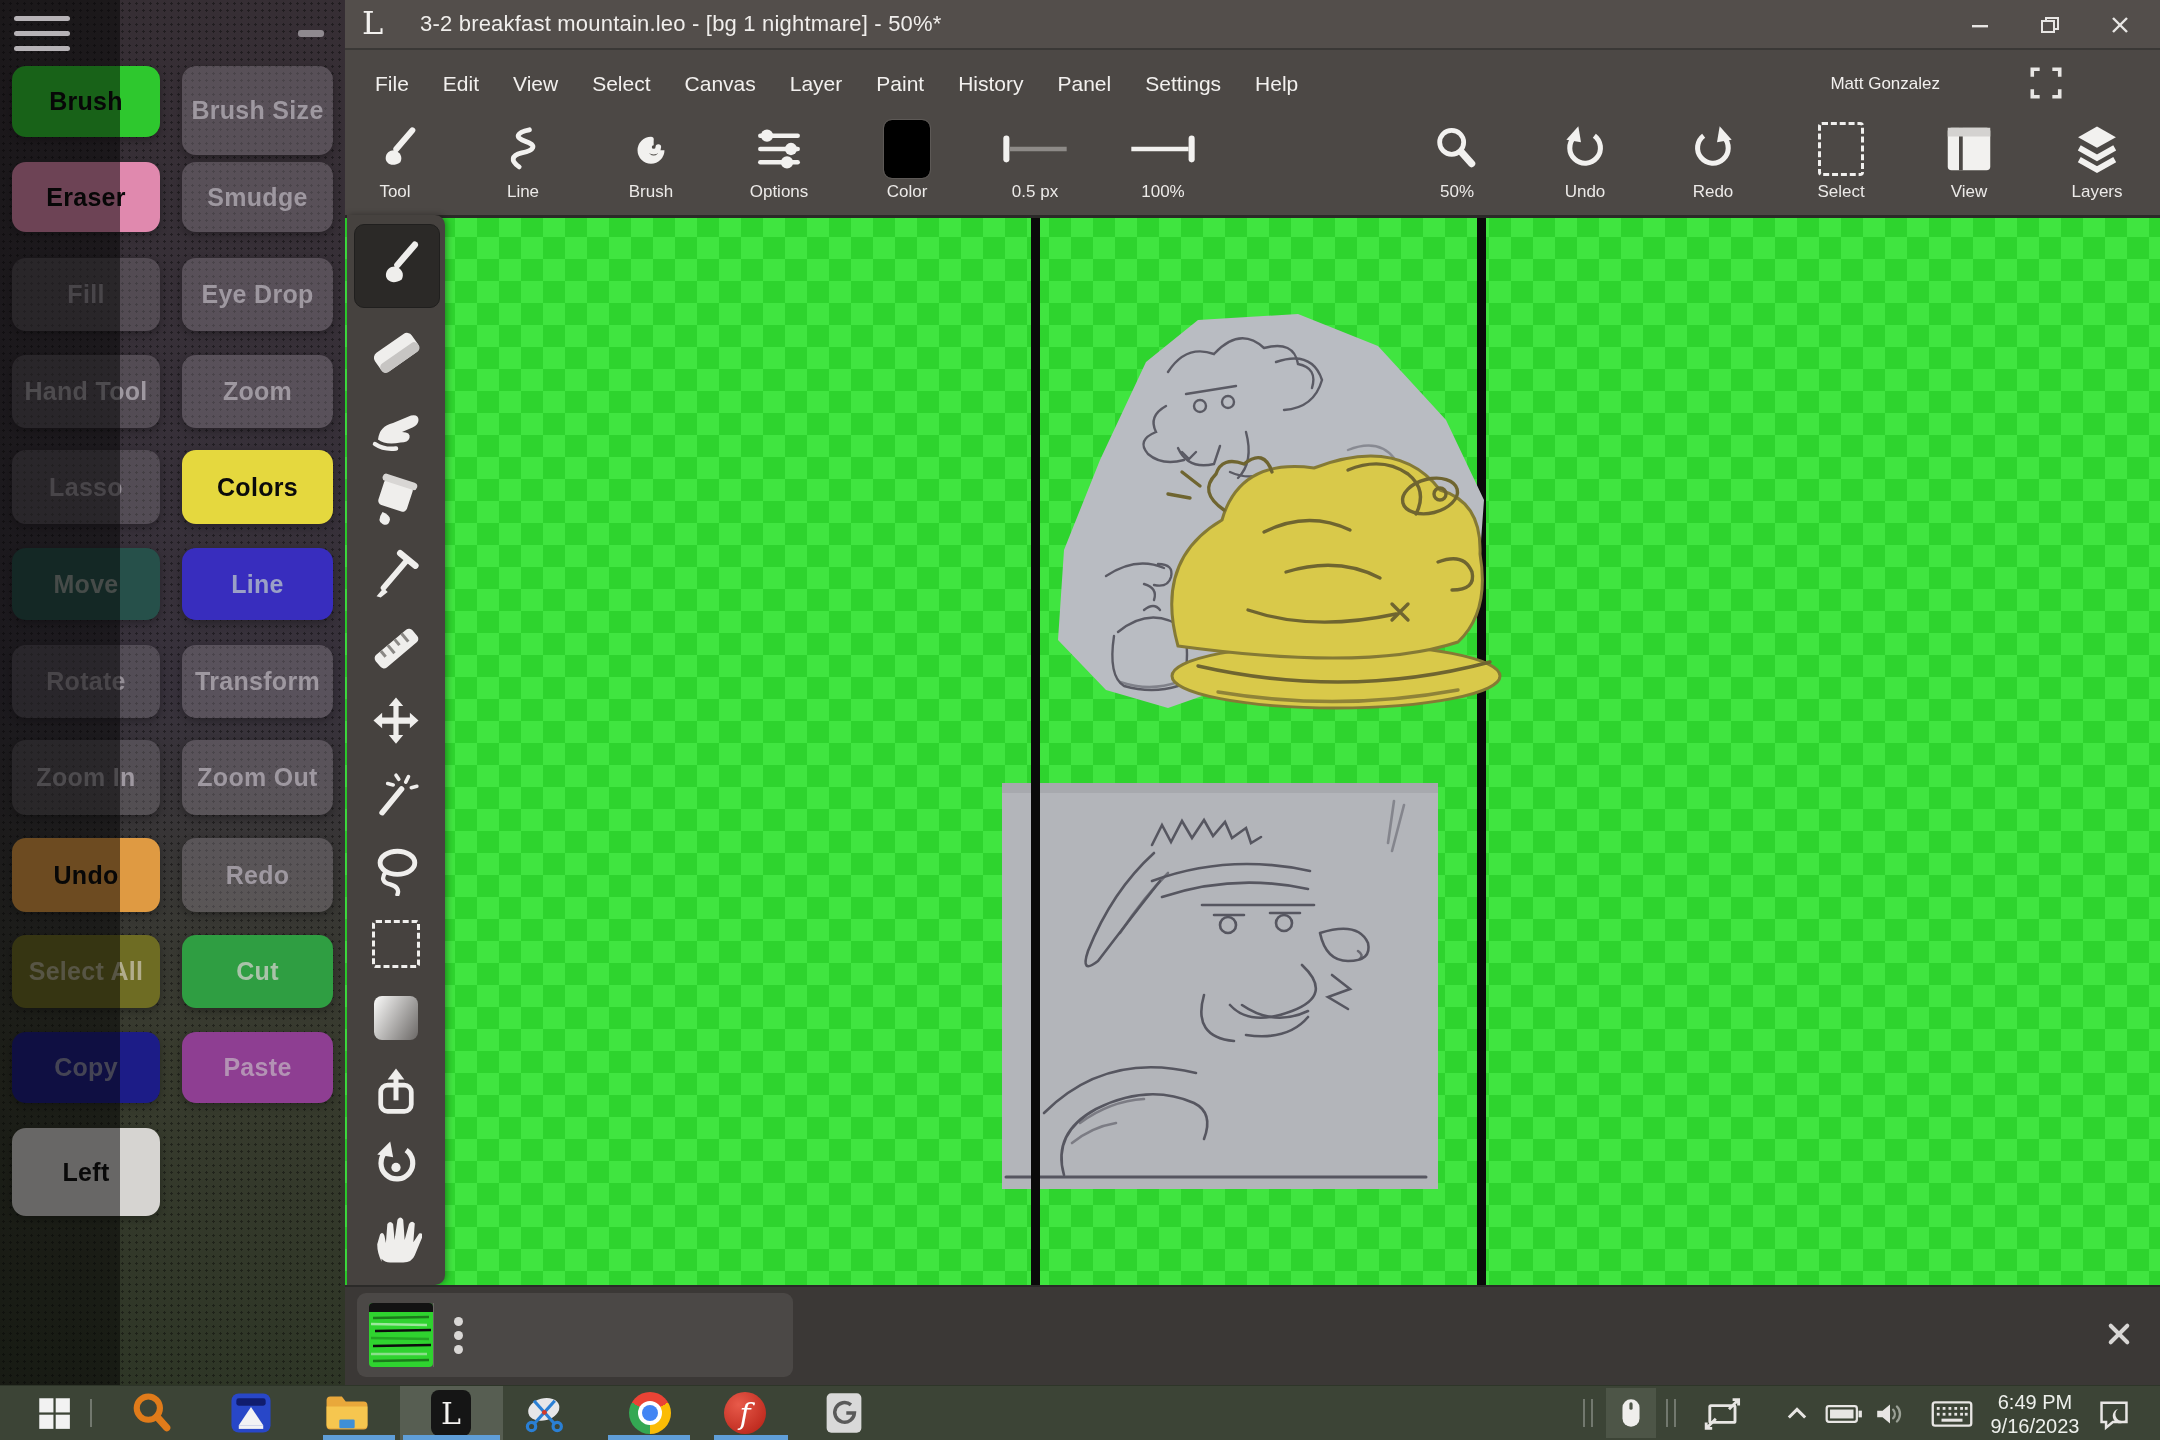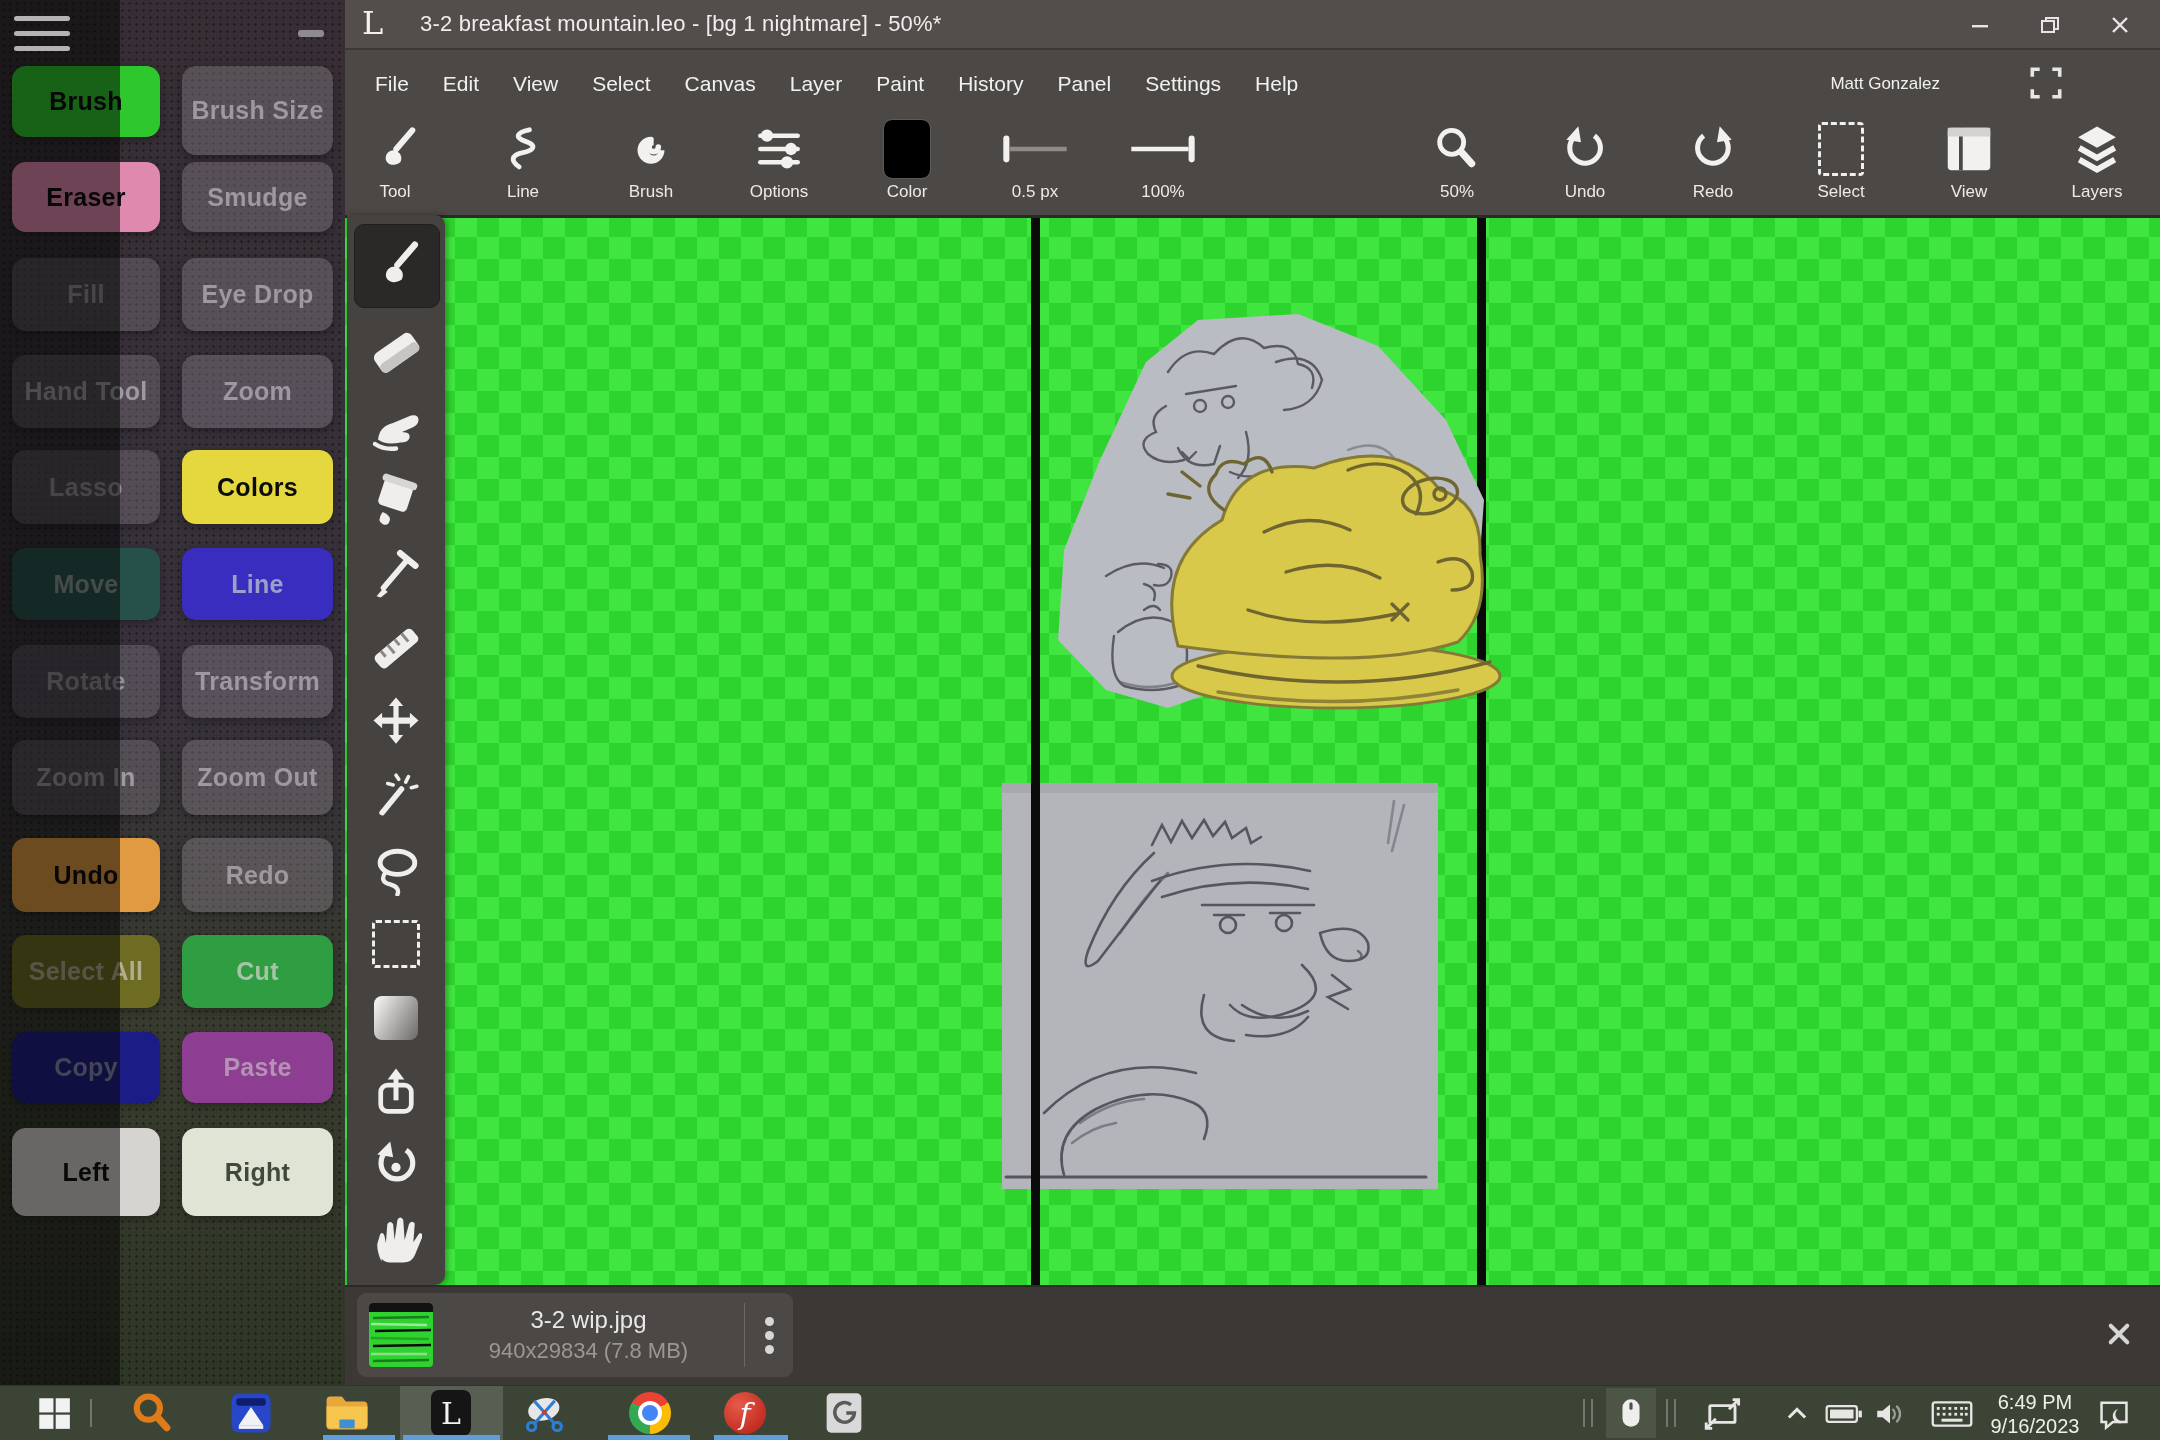--- a/index.html
+++ b/index.html
@@ -432,44 +432,39 @@
     <div class="sbtn" style="left: 182px; top: 645px; width: 151px; height: 73px; background: rgba(168, 158, 168, 0.3); color: rgb(158, 152, 160);">Transform</div>
     <div class="sbtn" style="left: 12px; top: 740px; width: 148px; height: 75px; background: rgba(168, 158, 168, 0.26); color: rgb(158, 152, 160);">Zoom In</div>
     <div class="sbtn" style="left: 182px; top: 740px; width: 151px; height: 75px; background: rgba(168, 158, 168, 0.3); color: rgb(158, 152, 160);">Zoom Out</div>
     <div class="sbtn" style="left: 12px; top: 838px; width: 148px; height: 74px; background: rgb(223, 154, 66); color: rgb(11, 11, 11);">Undo</div>
     <div class="sbtn" style="left: 182px; top: 838px; width: 151px; height: 74px; background: rgba(168, 158, 168, 0.3); color: rgb(158, 152, 160);">Redo</div>
     <div class="sbtn" style="left: 12px; top: 935px; width: 148px; height: 73px; background: rgb(110, 108, 35); color: rgb(178, 173, 140);">Select All</div>
     <div class="sbtn" style="left: 182px; top: 935px; width: 151px; height: 73px; background: rgb(47, 158, 66); color: rgb(169, 195, 169);">Cut</div>
     <div class="sbtn" style="left: 12px; top: 1032px; width: 148px; height: 71px; background: rgb(28, 28, 135); color: rgb(139, 139, 171);">Copy</div>
     <div class="sbtn" style="left: 182px; top: 1032px; width: 151px; height: 71px; background: rgb(142, 62, 146); color: rgb(179, 146, 180);">Paste</div>
     <div class="sbtn" style="left: 12px; top: 1128px; width: 148px; height: 88px; background: rgb(214, 212, 209); color: rgb(16, 16, 16);">Left</div>
-    <div class="sbtn" style="left: 182px; top: 1128px; width: 151px; height: 88px; background: rgb(223, 228, 212); color: rgb(63, 74, 60);">Right</div>
 
     <div id="side-shade" class="abs"></div>
   </div>
 
   <div id="filebar" class="abs">
     <div id="filecard">
       <svg style="margin-left:12px;border-radius:4px;" width="64" height="64" viewBox="0 0 64 64">
         <rect width="64" height="64" fill="#2fd32f"></rect>
           <rect width="64" height="9" fill="#121212"></rect>
         <g stroke-width="2.6" fill="none">
           <line x1="4" y1="15" x2="60" y2="14" stroke="#1b7a1b"></line>
             <line x1="2" y1="21" x2="58" y2="22" stroke="#9ce89c"></line>
           <line x1="6" y1="28" x2="62" y2="27" stroke="#0d0d0d"></line>
             <line x1="2" y1="35" x2="60" y2="36" stroke="#23a523"></line>
           <line x1="4" y1="43" x2="62" y2="42" stroke="#0d0d0d"></line>
             <line x1="2" y1="51" x2="58" y2="51" stroke="#8adf8a"></line>
           <line x1="4" y1="58" x2="60" y2="57" stroke="#1b7a1b"></line>
         </g>
       </svg>
-      <div style="flex:1;text-align:center;">
-        <div id="file-name">3-2 wip.jpg</div>
-        <div id="file-info">940x29834 (7.8 MB)</div>
-      </div>
       <div style="width:1px;height:64px;background:#6a6764;"></div>
       <div style="width:48px;">
         <div class="kdot"></div>
           <div class="kdot"></div>
           <div class="kdot"></div>
       </div>
     </div>
     <div class="abs" style="right:28px;top:34px;">
       <svg width="26" height="26" viewBox="0 0 22 22" stroke="#d8d6d4" stroke-width="3.4" stroke-linecap="round">
         <line x1="4" y1="4" x2="18" y2="18"></line>

